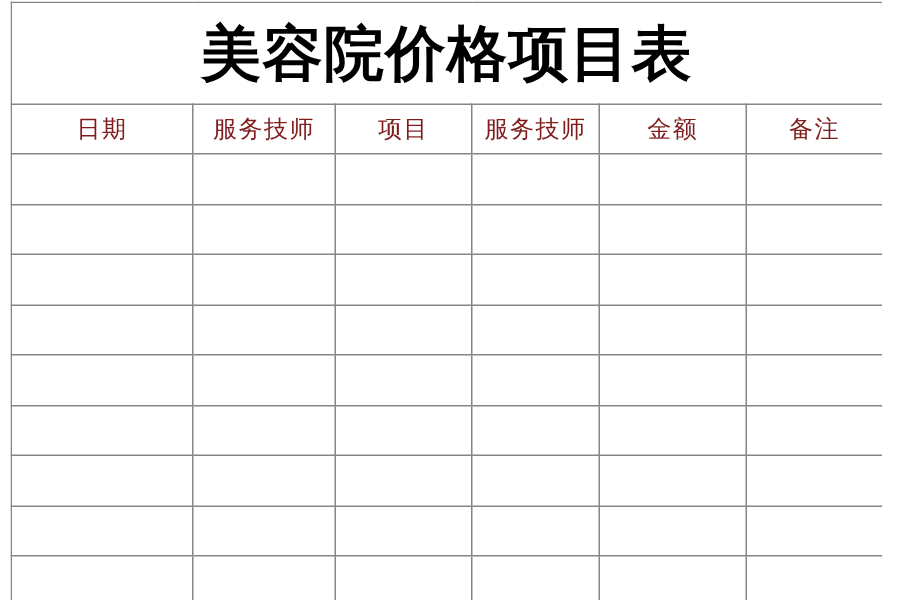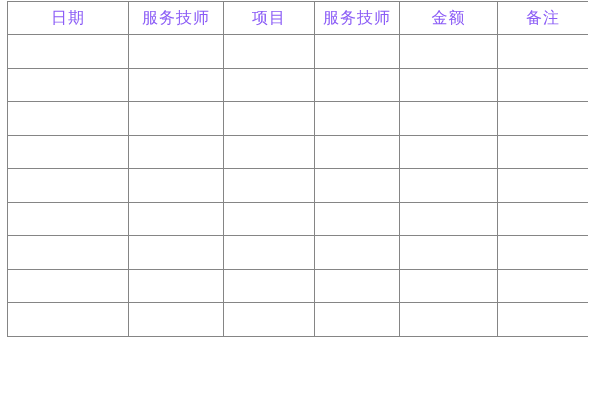--- a/index.html
+++ b/index.html
@@ -43,41 +43,44 @@
     color: #000000;
     letter-spacing: 1px;
     font-family: "Liberation Sans", sans-serif;
   }
   tr.header-row th {
     height: 32px;
     text-align: center;
     vertical-align: middle;
     font-size: 16px;
     font-weight: 400;
-    color: #8b5cf6;
+    color: #7f1d1d;
     letter-spacing: 1px;
   }
   tr.data-row td {
     height: 32.5px;
   }
 </style>
 </head>
 <body>
 
 <div class="sheet">
   <table class="price-table">
     <colgroup>
       <col style="width:121px">
       <col style="width:95px">
       <col style="width:91px">
       <col style="width:85px">
       <col style="width:98px">
       <col style="width:91px">
     </colgroup>
     <tbody>
+      <tr>
+        <td class="title-cell" colspan="6">美容院价格项目表</td>
+      </tr>
       <tr class="header-row">
         <th>日期</th>
         <th>服务技师</th>
         <th>项目</th>
         <th>服务技师</th>
         <th>金额</th>
         <th>备注</th>
       </tr>
     </tbody>
     <tbody id="data-rows">

